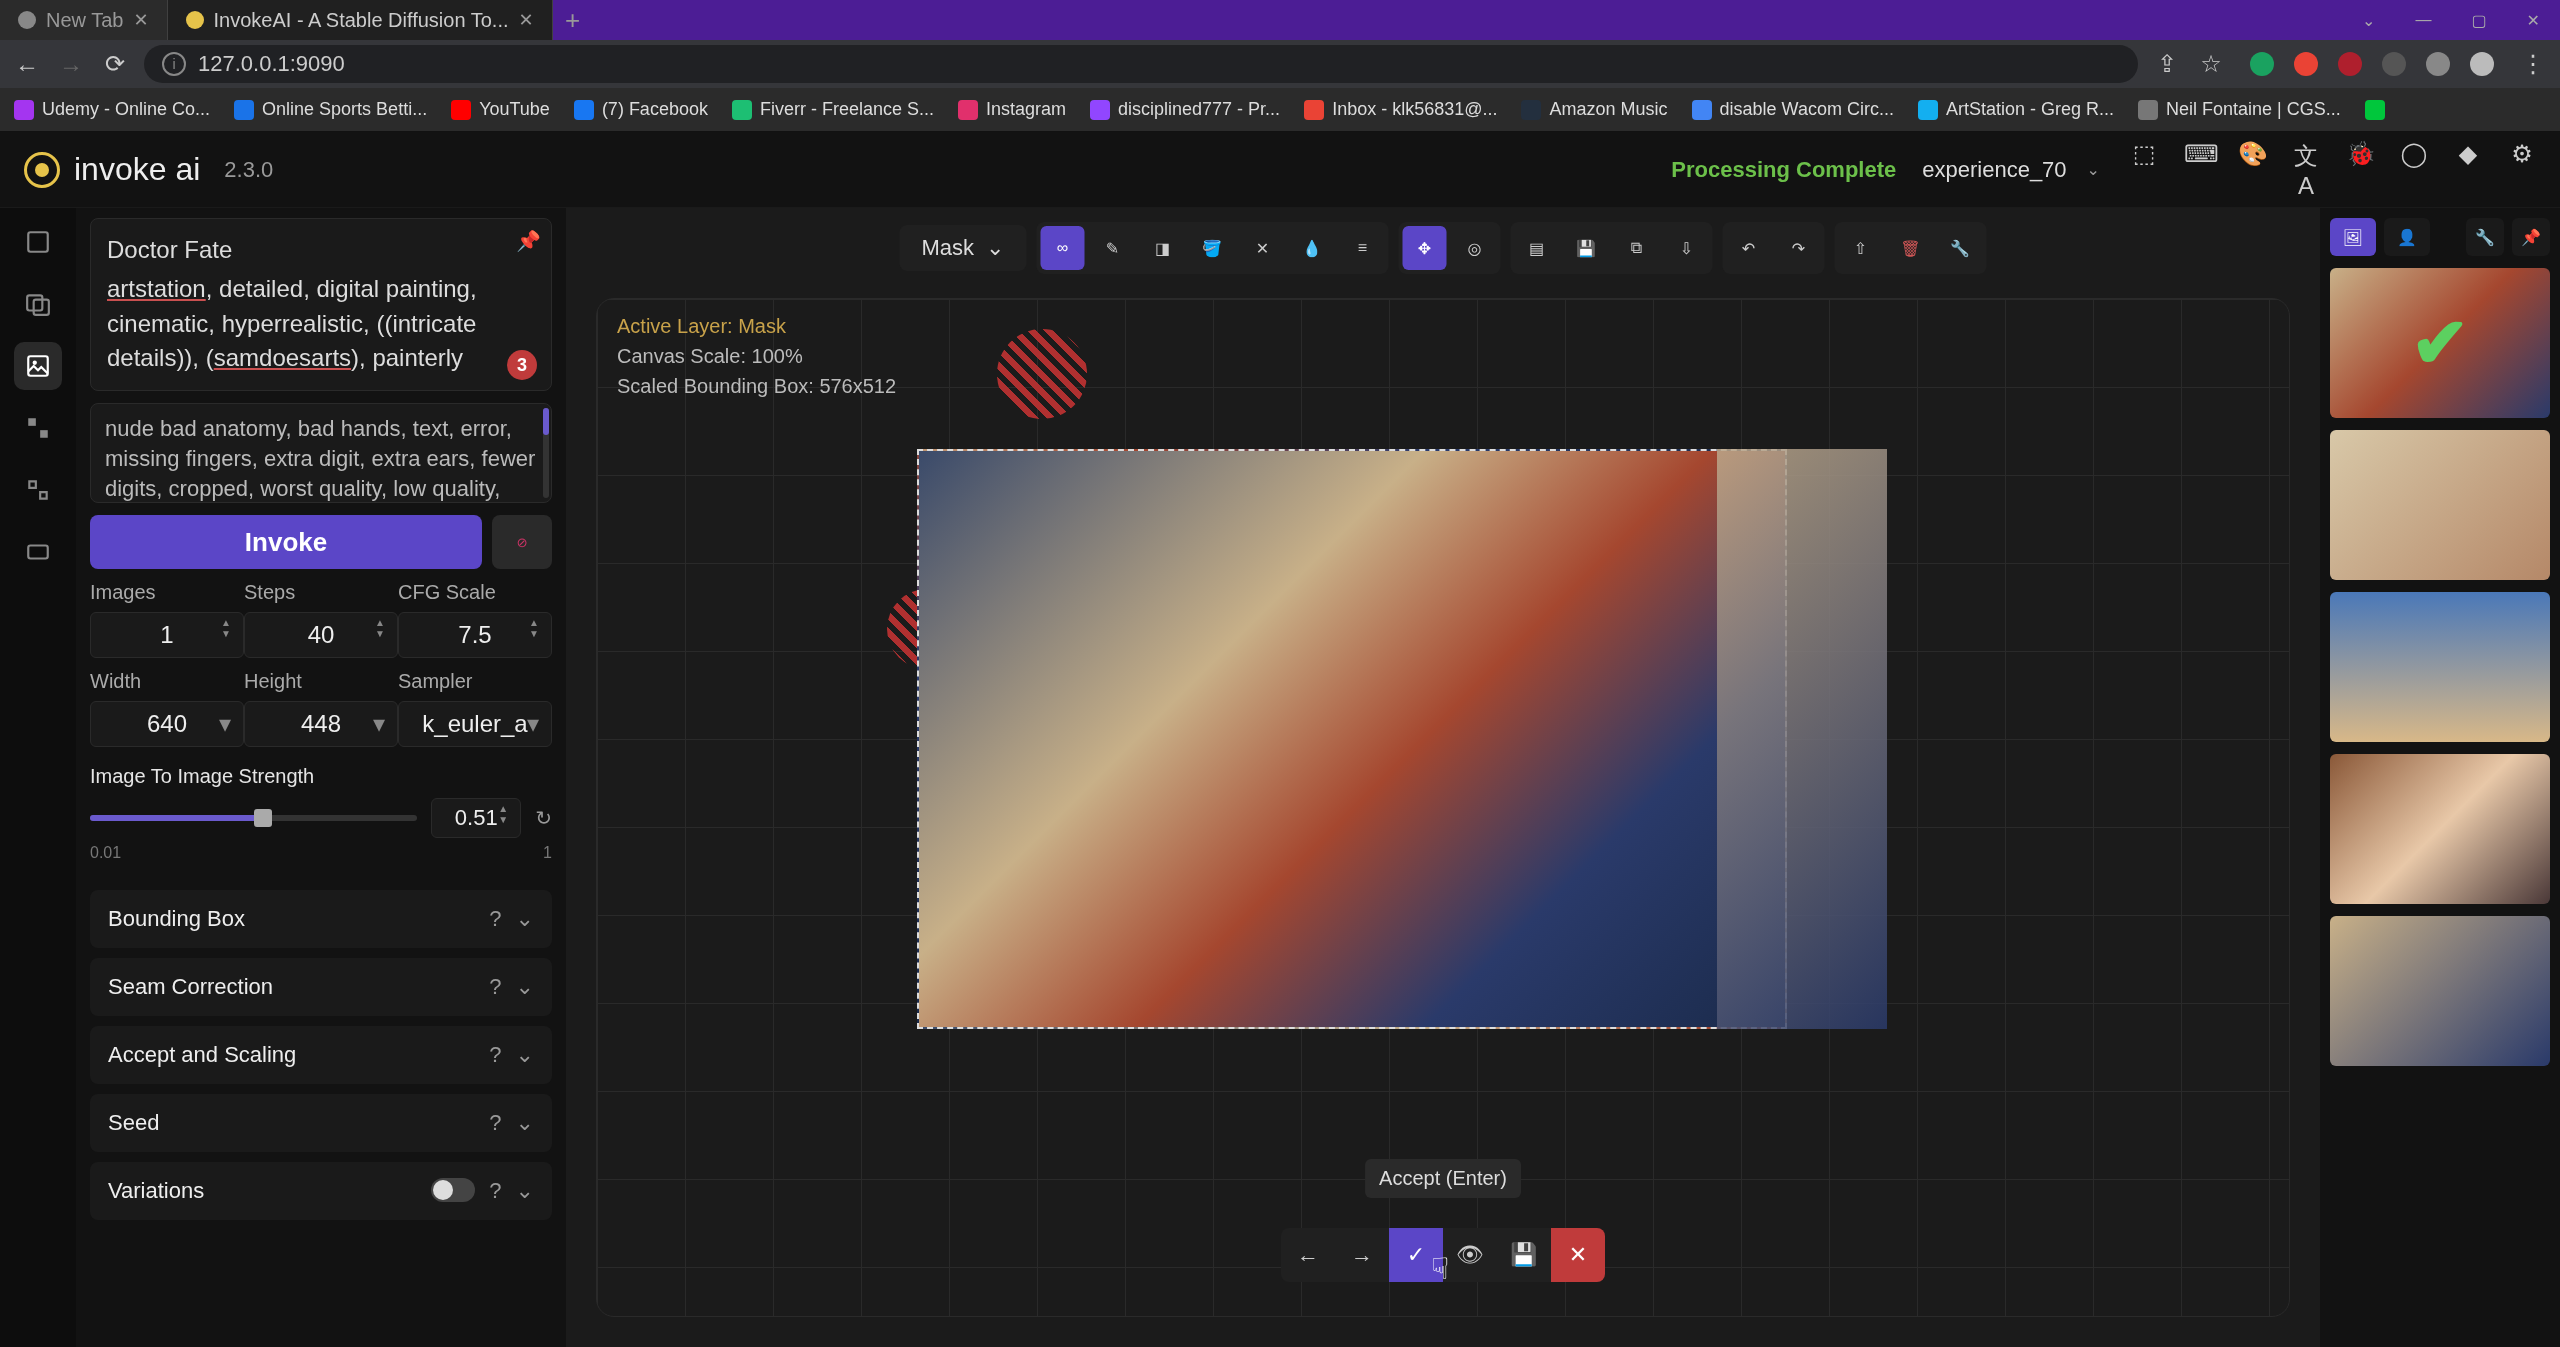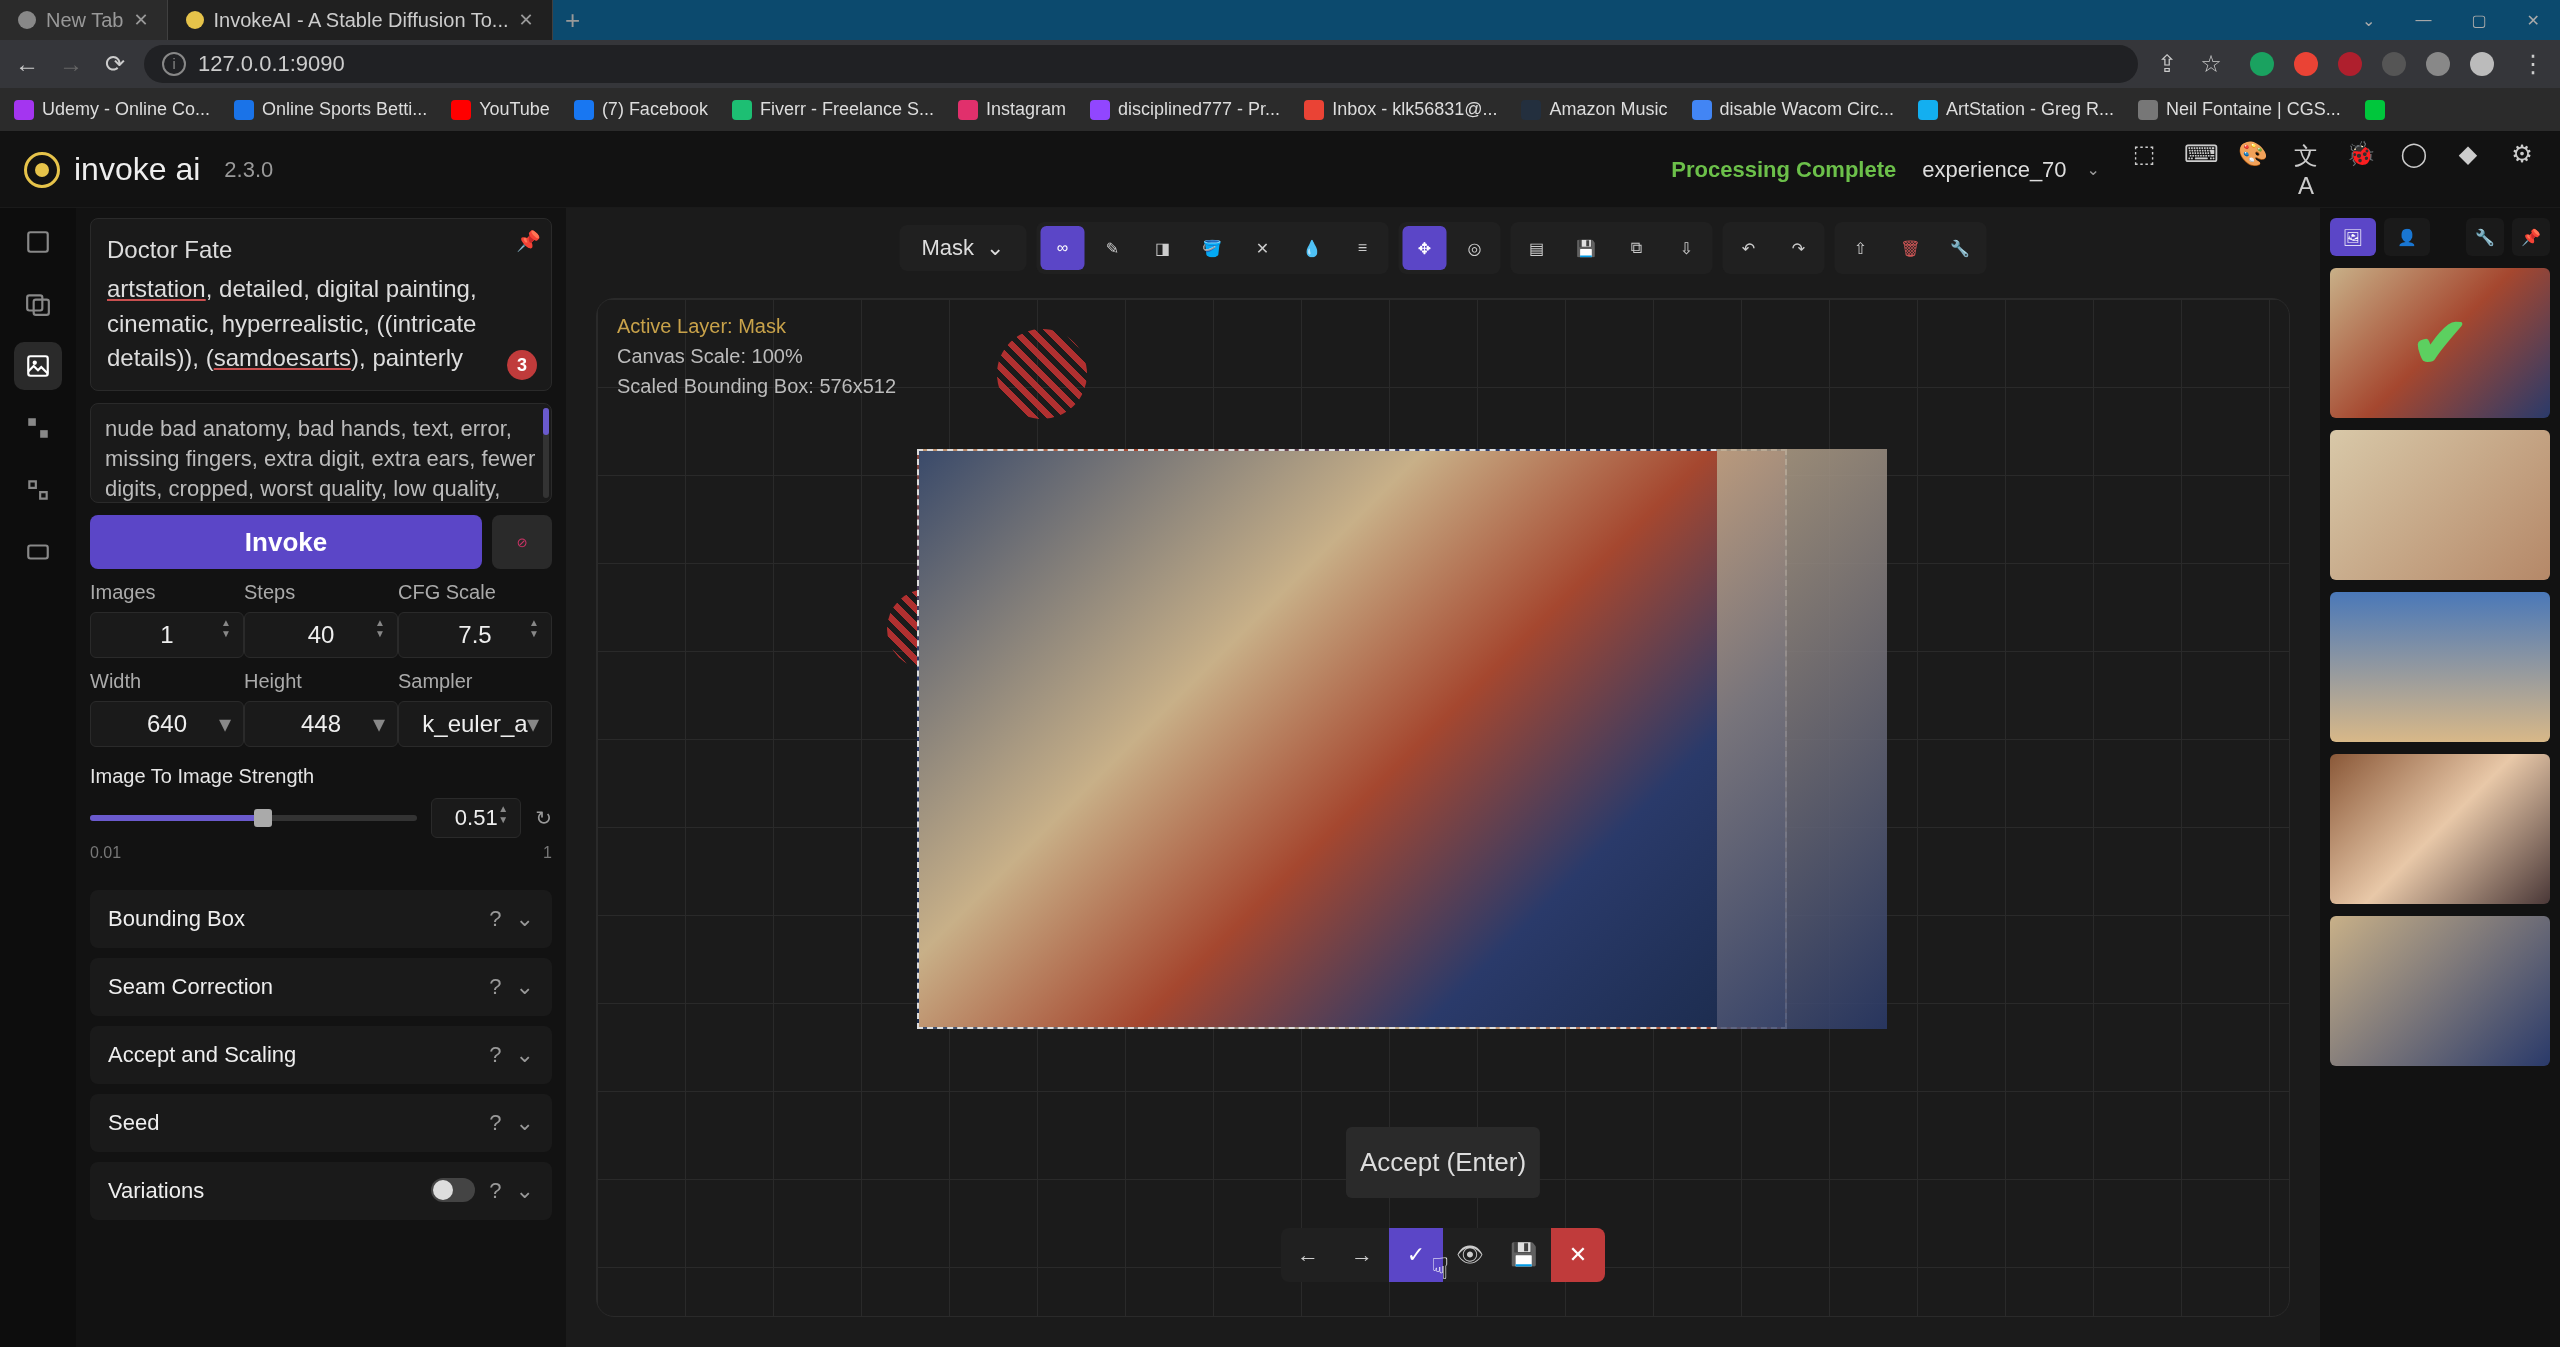--- a/index.html
+++ b/index.html
@@ -1,17 +1,17 @@
 <!DOCTYPE html>
 <html><head>
 <meta charset="utf-8">
 <style>
 *{margin:0;padding:0;box-sizing:border-box;font-family:-apple-system,BlinkMacSystemFont,"Segoe UI",sans-serif}
 body{background:#202020;color:#e0e0e0;overflow:hidden;width:2560px;height:1347px;transform-origin:top left}
-.titlebar{height:40px;background:#0c4a6e;display:flex;align-items:stretch}
+.titlebar{height:40px;background:#4c1d95;display:flex;align-items:stretch}
 .tabs{display:flex;flex:1}
 .tab{display:flex;align-items:center;gap:10px;padding:0 18px;background:#202020;border-right:1px solid #404040;font-size:20px;color:#ccc}
 .tab.inactive{background:#2b2b2b;color:#999}
 .tab .fav{width:18px;height:18px;border-radius:50%}
 .tab .close{color:#999;font-size:18px}
 .newtab{display:flex;align-items:center;justify-content:center;width:40px;color:#999;font-size:26px}
 .winbtns{display:flex;align-items:center;gap:40px;padding:0 20px;color:#aaa}
 .addrbar{height:48px;background:#35363a;display:flex;align-items:center;padding:0 12px;gap:14px}
 .navbtn{color:#ccc;font-size:24px;width:30px;text-align:center}
 .urlbox{flex:1;display:flex;align-items:center;gap:12px;background:#202124;border-radius:24px;padding:6px 18px;color:#ccc;font-size:22px}
@@ -76,21 +76,21 @@
 .ctoolbar .grp{display:flex;gap:6px;background:#202020;border-radius:8px;padding:4px}
 .ctb{width:44px;height:44px;border-radius:6px;display:flex;align-items:center;justify-content:center;color:#ccc}
 .ctb.active{background:#5b46c7;color:#fff}
 .layerdd{background:#202020;border-radius:8px;padding:10px 22px;color:#ddd;font-size:22px;display:flex;gap:12px;align-items:center}
 .canvasinner{position:absolute;top:90px;left:30px;right:30px;bottom:30px;border:1px solid #2a2a2a;border-radius:18px;overflow:hidden;background-image:linear-gradient(#2a2a2a 1px,transparent 1px),linear-gradient(90deg,#2a2a2a 1px,transparent 1px);background-size:88px 88px;background-color:#1b1b1b}
 .cinfo{position:absolute;top:12px;left:20px;color:#c8a24a;font-size:20px;line-height:1.5}
 .cinfo .w{color:#bbb}
 .imgph{position:absolute;top:150px;left:320px;width:870px;height:580px;background:linear-gradient(135deg,#3a4a6a 0%,#c8b088 35%,#a5472f 55%,#2a3a6a 75%,#1a2a4a 100%);border:2px dashed #ddd}
 .extend{position:absolute;top:150px;left:1120px;width:170px;height:580px;background:linear-gradient(135deg,#bda88a 0%,#2a3a6a 100%);opacity:.85}
 .maskdot{position:absolute;border-radius:50%;background-image:repeating-linear-gradient(45deg,#b03030 0 6px,transparent 6px 12px)}
-.tooltip{position:absolute;bottom:118px;left:50%;transform:translateX(-50%);background:#2a2a2a;color:#ddd;font-size:26px;padding:20px 14px;border-radius:6px}
+.tooltip{position:absolute;bottom:118px;left:50%;transform:translateX(-50%);background:#2a2a2a;color:#ddd;font-size:20px;padding:8px 14px;border-radius:6px}
 .stage{position:absolute;bottom:34px;left:50%;transform:translateX(-50%);display:flex;background:#202020;border-radius:8px;overflow:hidden}
 .stb{width:54px;height:54px;display:flex;align-items:center;justify-content:center;color:#ccc;font-size:22px}
 .stb.accept{background:#5b46c7;color:#fff}
 .stb.reject{background:#c03b3b;color:#fff}
 .cursor{position:absolute;bottom:30px;left:50%;margin-left:-12px;font-size:30px;color:#fff}
 
 .gallery{width:240px;background:#121212;margin-top:76px;padding:10px;display:flex;flex-direction:column;gap:12px}
 .gtabs{display:flex;gap:8px}
 .gtab{flex:1;height:38px;background:#1a1a1a;border-radius:6px;display:flex;align-items:center;justify-content:center;color:#ccc}
 .gtab.active{background:#5b46c7;color:#fff}

